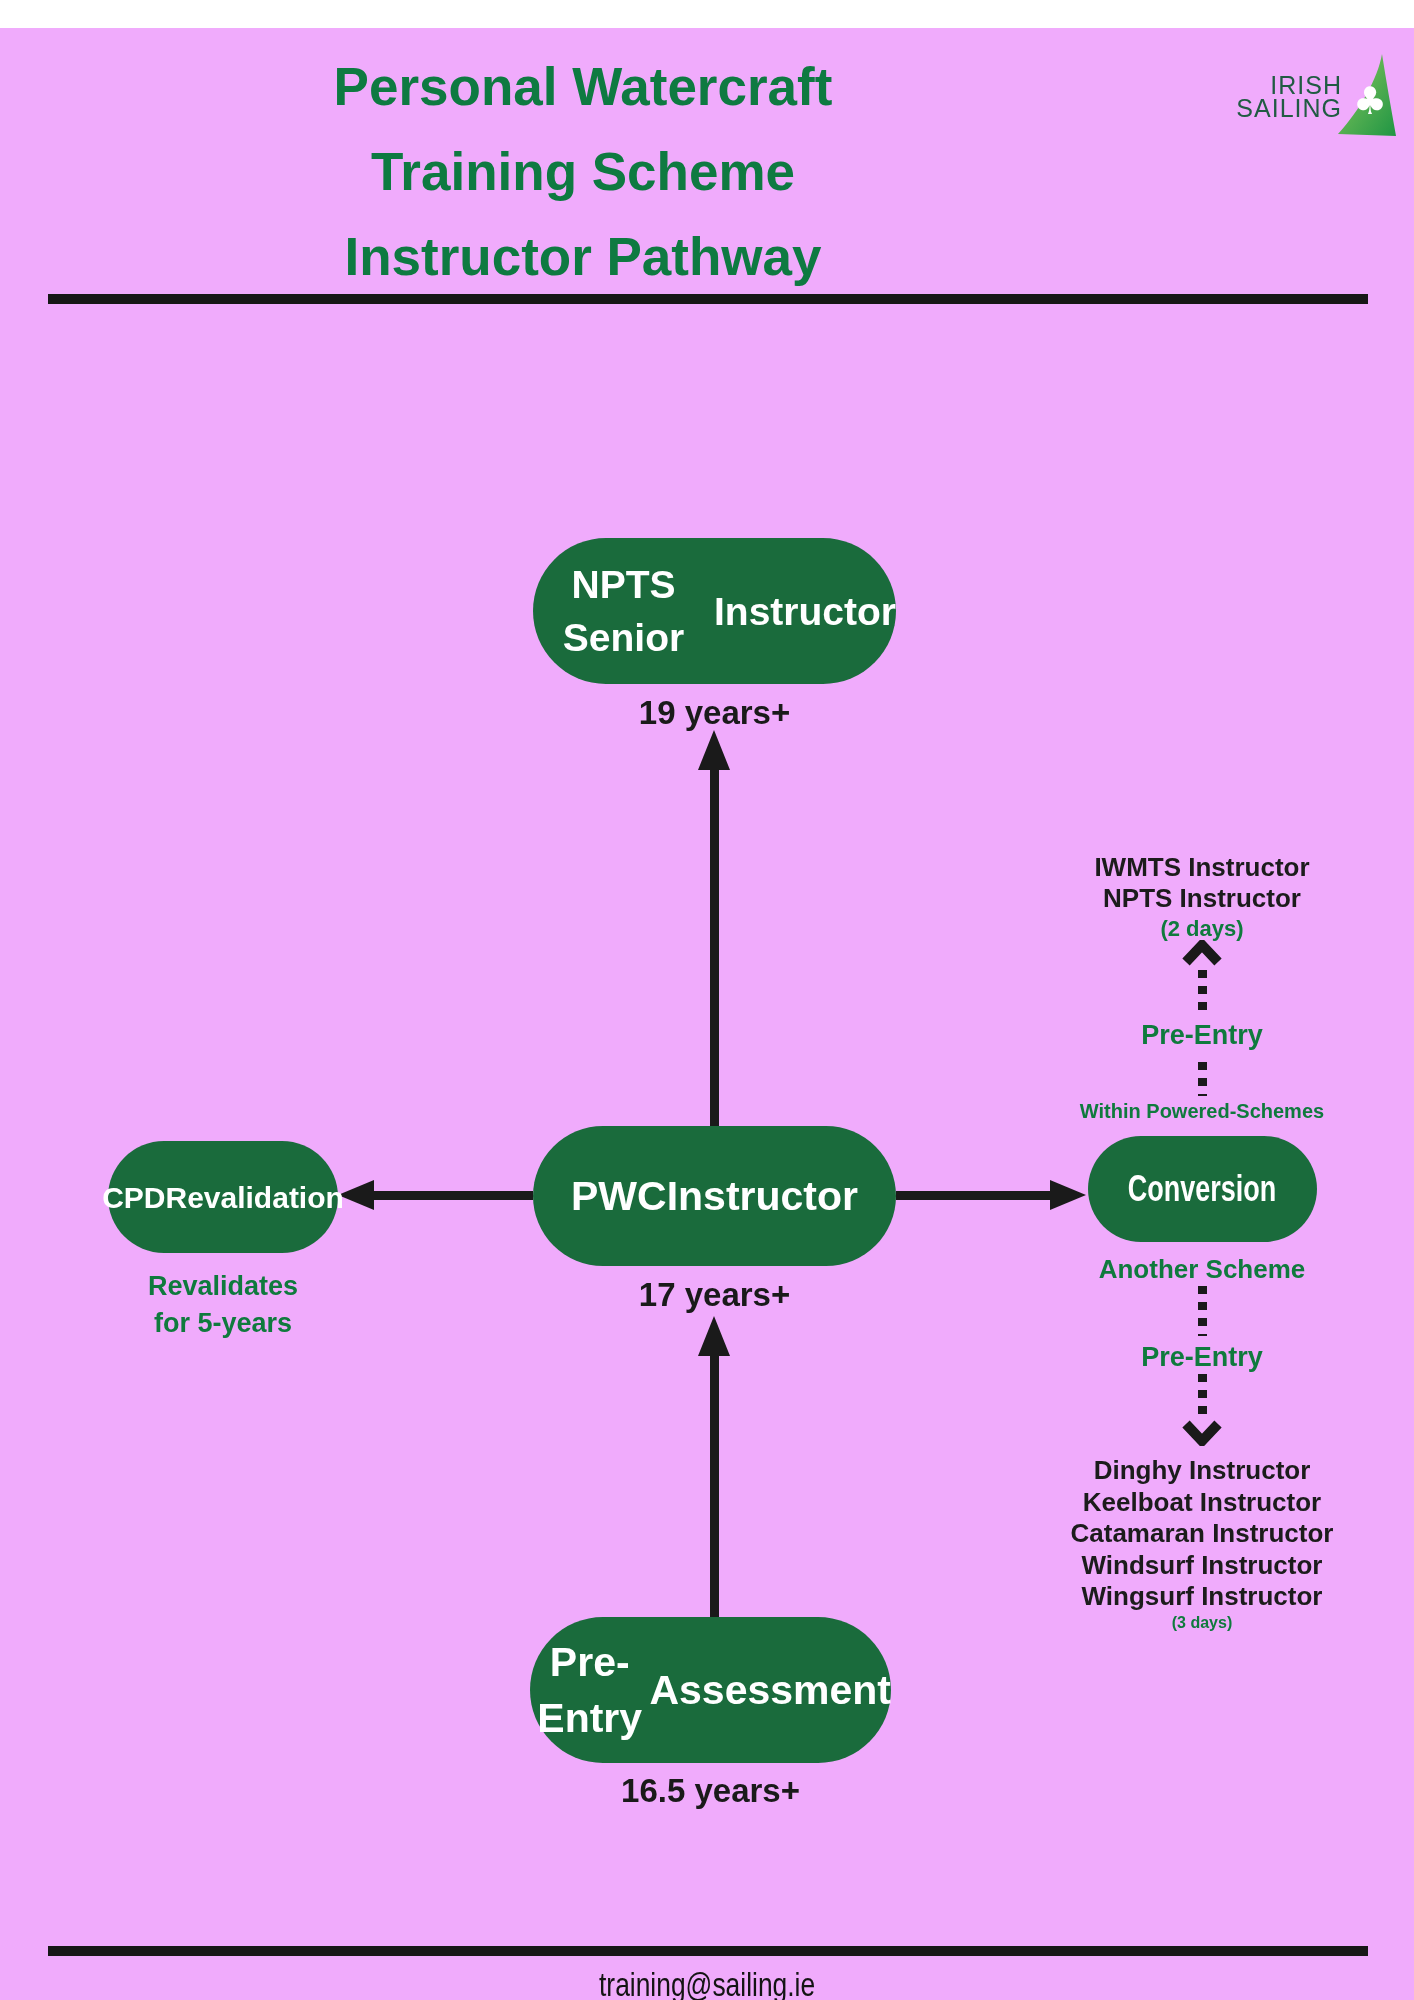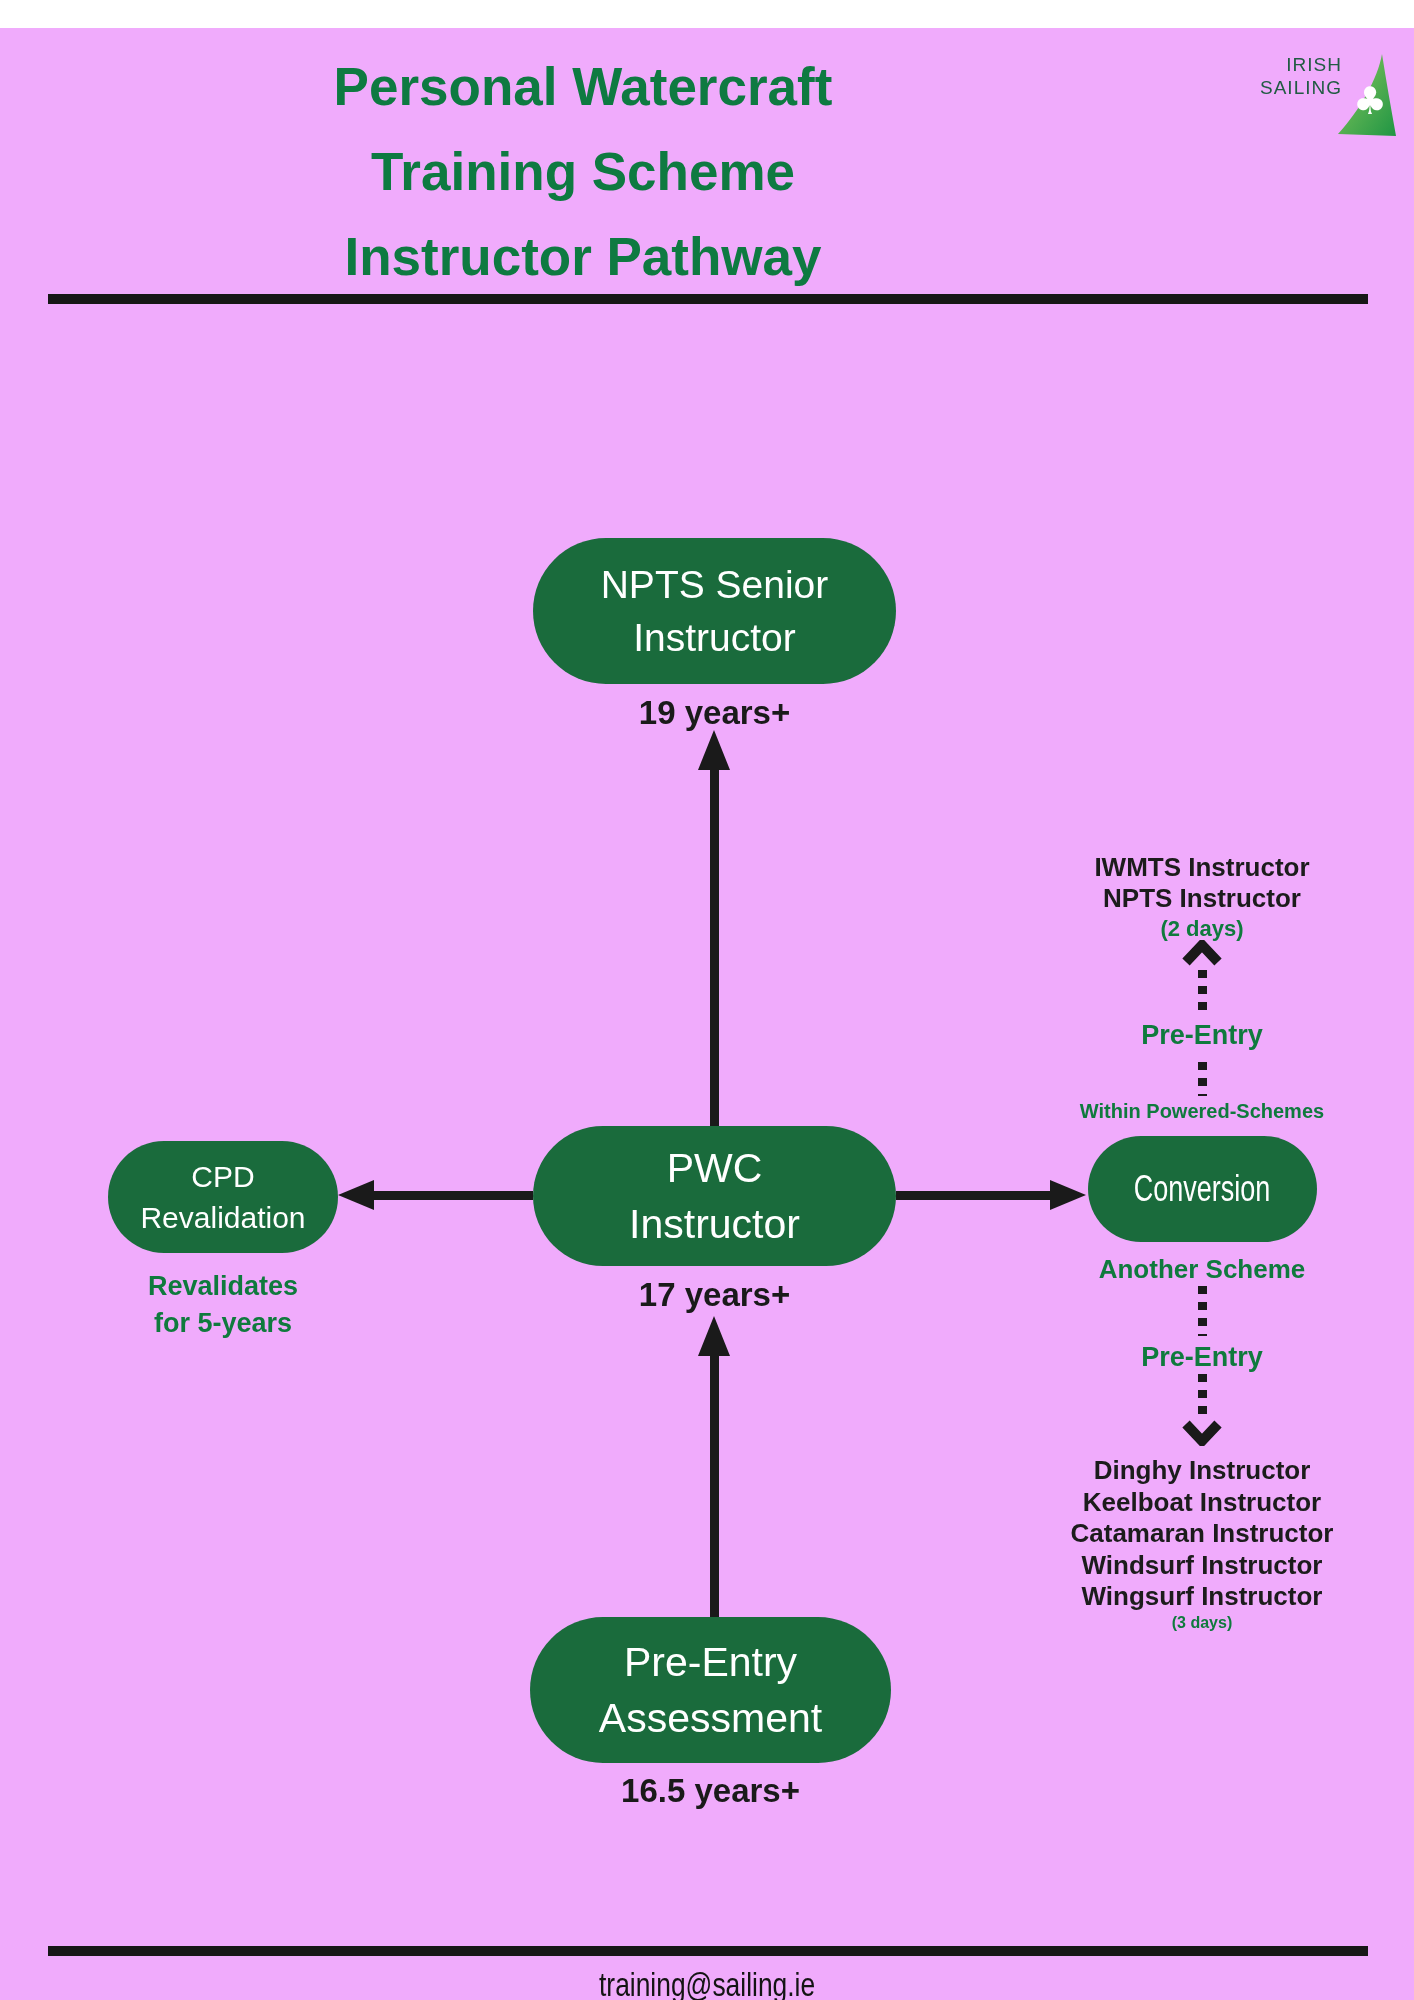--- a/index.html
+++ b/index.html
@@ -8,30 +8,30 @@
     font-family:"Liberation Sans","DejaVu Sans",sans-serif;
     margin-top:28px;
   }
   .abs{position:absolute;}
   
   .title{
     left:120px;top:16px;width:926px;text-align:center;
     color:#0e7a41;font-weight:bold;font-size:53px;line-height:85px;
   }
   .logo-text{
-    left:1150px;top:25px;width:192px;text-align:right;
-    color:#20584280;color:#215b43;font-size:19px;line-height:23px;letter-spacing:1px;font-weight:500;
+    left:1150px;top:46px;width:192px;text-align:right;
+    color:#20584280;color:#215b43;font-size:25px;line-height:23px;letter-spacing:1px;font-weight:500;
   }
   .divider{left:48px;width:1320px;height:10px;background:#171717;}
   .divider-top{top:266px;}
   .divider-bottom{top:1918px;}
   
   .pill{
-    background:#1a6b3c;color:#ffffff;font-weight:normal;text-align:center;
-    display:flex;flex-direction:column;justify-content:center;align-items:center;
+    background:#1a6b3c;color:#ffffff;font-weight:bold;text-align:center;
+    display:flex;flex-direction:row;justify-content:center;align-items:center;
   }
   .pill-npts{left:533px;top:510px;width:363px;height:146px;border-radius:73px;font-size:39px;line-height:53px;}
   .pill-pwc{left:533px;top:1098px;width:363px;height:140px;border-radius:70px;font-size:41px;line-height:56px;}
   .pill-cpd{left:108px;top:1113px;width:230px;height:112px;border-radius:56px;font-size:30px;line-height:41px;}
   .pill-conv{left:1088px;top:1108px;width:229px;height:106px;border-radius:53px;font-size:36px;}
   .pill-pre{left:530px;top:1589px;width:361px;height:146px;border-radius:73px;font-size:41px;line-height:56px;}
   .condensed{display:inline-block;transform:scaleX(0.75);letter-spacing:0px;white-space:nowrap;}
   
   .age-note{color:#1a1a1a;font-weight:bold;font-size:33px;text-align:center;}
   .green-note{color:#0f7a3d;font-weight:bold;text-align:center;}

